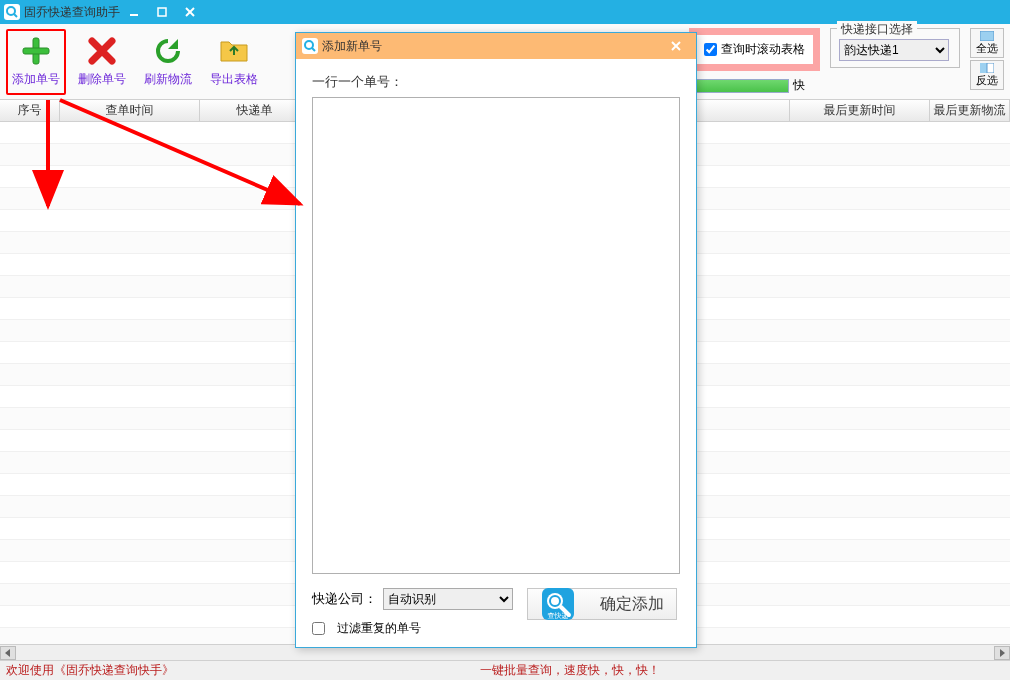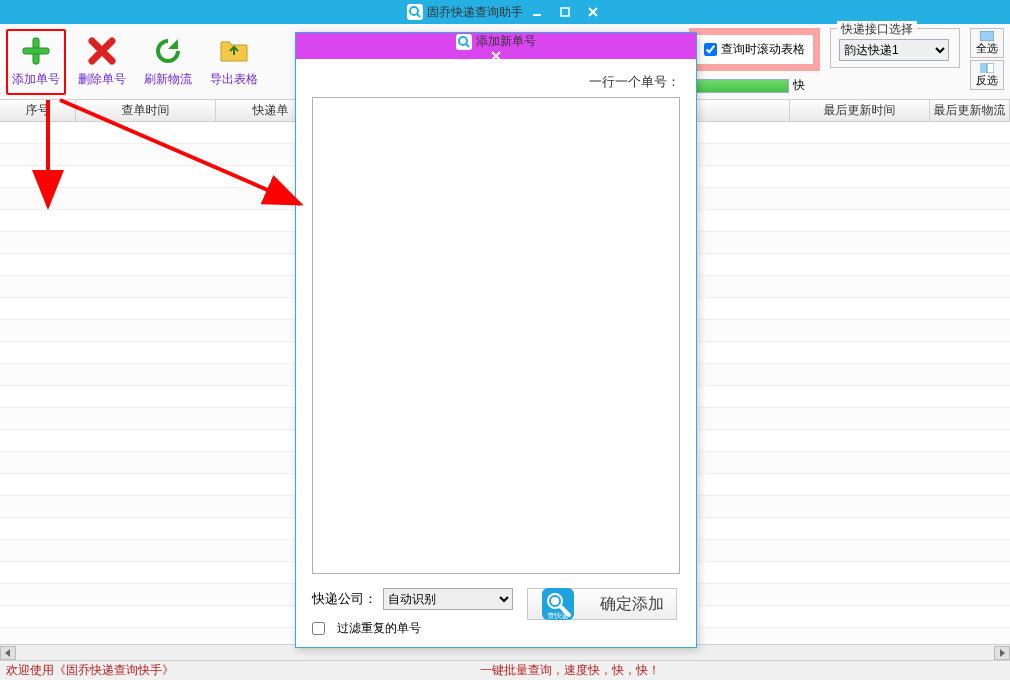--- a/index.html
+++ b/index.html
@@ -1,18 +1,18 @@
 <!DOCTYPE html>
 <html><head>
 <meta charset="utf-8">
 <style>
 * { box-sizing: border-box; margin: 0; padding: 0; }
 body { font-family: "Microsoft YaHei", SimSun, sans-serif; font-size: 12px; background: #fff; width: 1010px; height: 680px; overflow: hidden; position: relative; }
 
-.titlebar { background: #24b0e3; height: 24px; display: flex; align-items: center; justify-content: center; color: #333; padding-left: 4px; font-family: Liberation Mono, monospace; }
+.titlebar { background: #24b0e3; height: 24px; display: flex; align-items: center; justify-content: flex-start; color: #333; padding-left: 4px; font-family: Liberation Mono, monospace; }
 .titlebar-left { display: flex; align-items: center; gap: 4px; }
 .titlebar-right { display: flex; align-items: center; }
 .winbtn { width: 28px; height: 24px; display: flex; align-items: center; justify-content: center; cursor: pointer; color: #fff; }
 .app-icon { width: 16px; height: 16px; display: flex; align-items: center; justify-content: center; background: #fff; border-radius: 3px; }
 
 .toolbar { height: 76px; background: #fafafa; border-bottom: 1px solid #d0d0d0; display: flex; align-items: center; padding: 4px 6px; position: relative; }
 .tbtn { width: 60px; height: 66px; display: flex; flex-direction: column; align-items: center; justify-content: center; gap: 4px; cursor: pointer; border: 1px solid transparent; border-radius: 2px; margin-right: 6px; }
 .tbtn.highlight { border: 2px solid #ff0000; }
 .tbtn .ticon { width: 32px; height: 32px; display: flex; align-items: center; justify-content: center; }
 .tbtn .tlabel { font-size: 12px; color: #6d28d9; }
@@ -25,38 +25,38 @@
 .interface-group { border: 1px solid #c0c0c0; padding: 2px 8px 6px 8px; background: #fafafa; position: relative; width: 130px; }
 .interface-group .legend { position: absolute; top: -8px; left: 6px; background: #fafafa; padding: 0 4px; font-size: 12px; color: #333; }
 .interface-select { width: 110px; height: 22px; border: 1px solid #aac; font-size: 12px; margin-top: 8px; }
 .side-pair { display: flex; flex-direction: column; gap: 2px; align-items: flex-end; }
 .side-btn { width: 34px; height: 30px; border: 1px solid #c0c0c0; background: #f6f6f6; display: flex; flex-direction: column; align-items: center; justify-content: center; cursor: pointer; font-size: 11px; }
 .side-btn .mini-icon { width: 14px; height: 10px; }
 
 .grid-area { position: absolute; left: 0; top: 100px; right: 0; bottom: 20px; overflow: hidden; background: #fff; }
 .grid-header { height: 22px; background: linear-gradient(#fefefe,#e9e9e9); border-bottom: 1px solid #d0d0d0; display: flex; position: relative; }
 .gh { border-right: 1px solid #d0d0d0; display: flex; align-items: center; justify-content: center; font-size: 12px; color: #333; }
-.gh1 { width: 76px; } .gh2 { width: 140px; } .gh3 { width: 110px; }
+.gh1 { width: 60px; } .gh2 { width: 140px; } .gh3 { width: 110px; }
 .gh-filler { flex: 1; }
 .gh4 { width: 140px; } .gh5 { width: 80px; }
 .grid-rows { height: 100%; overflow: hidden; }
 .grow { height: 22px; border-bottom: 1px solid #f0f0f0; }
 .grow:nth-child(even){ background: #fbfbfb; }
 
 .hscroll { position: absolute; left: 0; right: 0; bottom: 20px; height: 16px; background: #efefef; border-top: 1px solid #d0d0d0; display: flex; align-items: center; justify-content: space-between; }
 .hscroll .arrow { width: 16px; height: 14px; background: #e0e0e0; border: 1px solid #bbb; display:flex;align-items:center;justify-content:center;}
 
 .statusbar { position: absolute; left: 0; right: 0; bottom: 0; height: 20px; background: #f0f0f0; border-top: 1px solid #d0d0d0; display: flex; align-items: center; font-size: 12px; color: #b91c1c; padding: 0 6px; }
 .statusbar .seg2 { position: absolute; left: 480px; }
 
 .modal { position: absolute; left: 295px; top: 32px; width: 402px; height: 616px; background: #fff; border: 1px solid #3aa9da; box-shadow: 2px 2px 8px rgba(0,0,0,.2); z-index: 20; display: flex; flex-direction: column; }
-.modal-title { height: 26px; background: #d946ef; display: flex; align-items: center; padding: 0 6px; color: #fff; justify-content: space-between; flex-direction: column; }
+.modal-title { height: 26px; background: #fdba74; display: flex; align-items: center; padding: 0 6px; color: #fff; justify-content: space-between; }
 .modal-title .mleft { display: flex; align-items: center; gap: 4px; color: #333; }
 .modal-body { flex: 1; padding: 14px 16px 10px 16px; display: flex; flex-direction: column; }
-.modal-body .hint { font-size: 13px; color: #333; margin-bottom: 6px; text-align: right; }
+.modal-body .hint { font-size: 13px; color: #333; margin-bottom: 6px; }
 .bigtext { flex: 1; border: 1px solid #b0b0b0; background: #fff; resize: none; font-size: 12px; padding: 4px; outline: none; width: 100%; height: 100%; }
 .bigtextwrap { flex: 1; position: relative; margin-bottom: 14px; }
 .modal-bottom { display: flex; align-items: flex-start; gap: 14px; }
 .company-row { display: flex; align-items: center; gap: 6px; font-size: 13px; }
 .company-select { width: 130px; height: 22px; border: 1px solid #aaa; font-size: 12px; }
 .filter-row { margin-top: 10px; display: flex; align-items: center; gap: 12px; font-size: 12px; }
 .confirm-btn { width: 150px; height: 32px; border: 1px solid #c8c8c8; background: linear-gradient(#fdfdfd,#eee); display: flex; align-items: center; justify-content: center; gap: 24px; cursor: pointer; font-size: 16px; color: #444; }
 .confirm-btn .cicon { width: 36px; height: 36px; }
 
 .annot-arrow { position: absolute; z-index: 30; pointer-events: none; }

